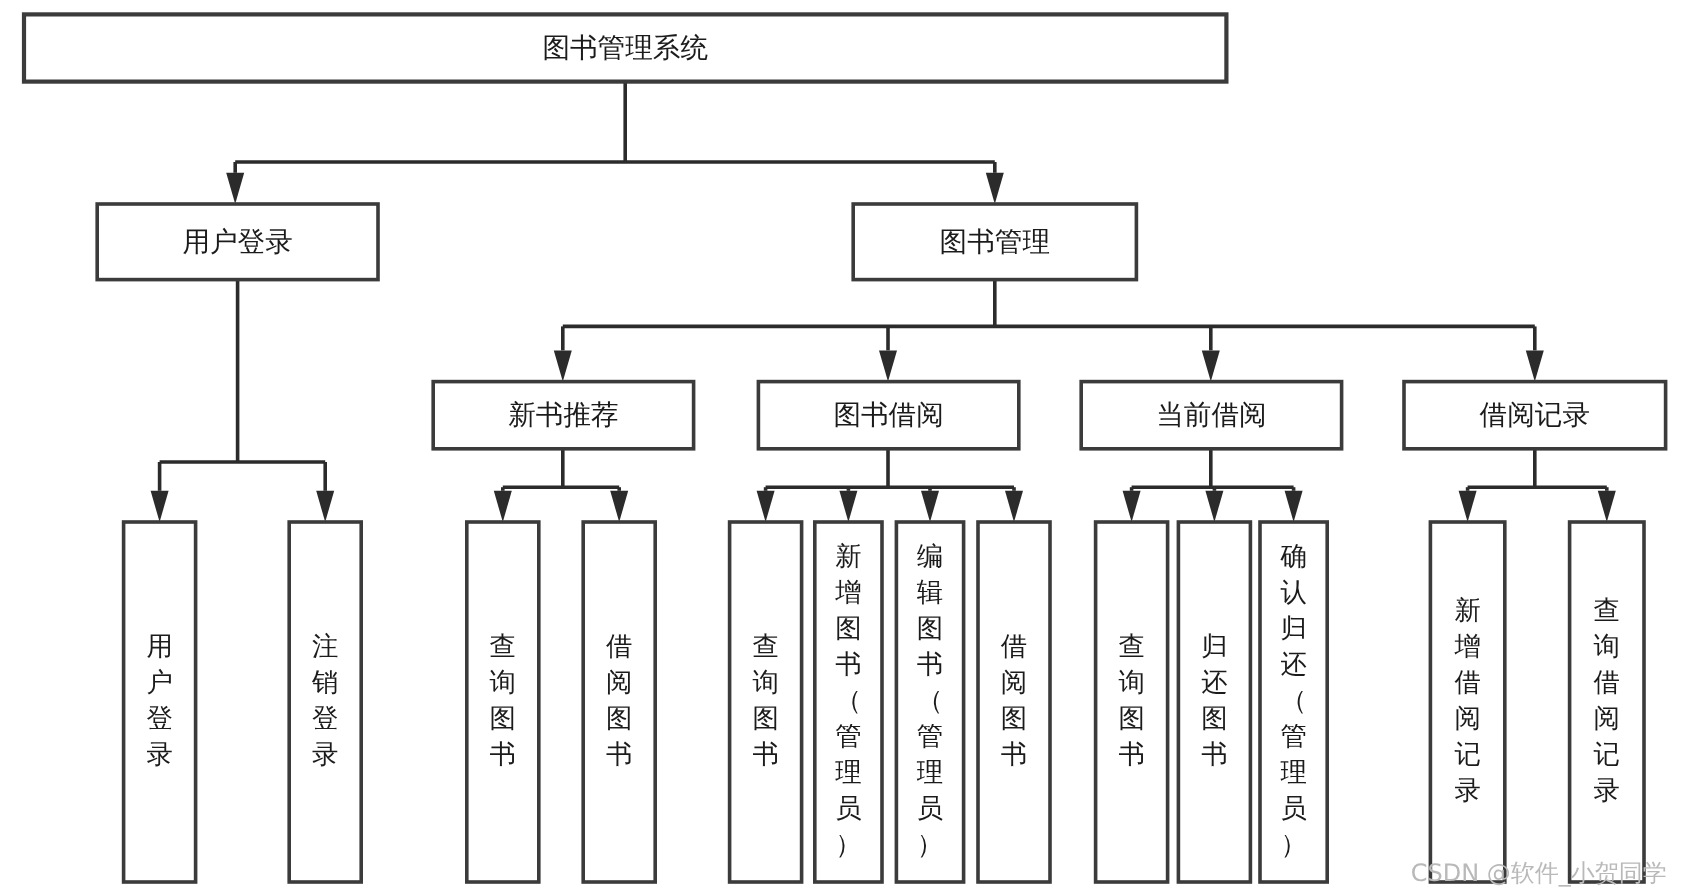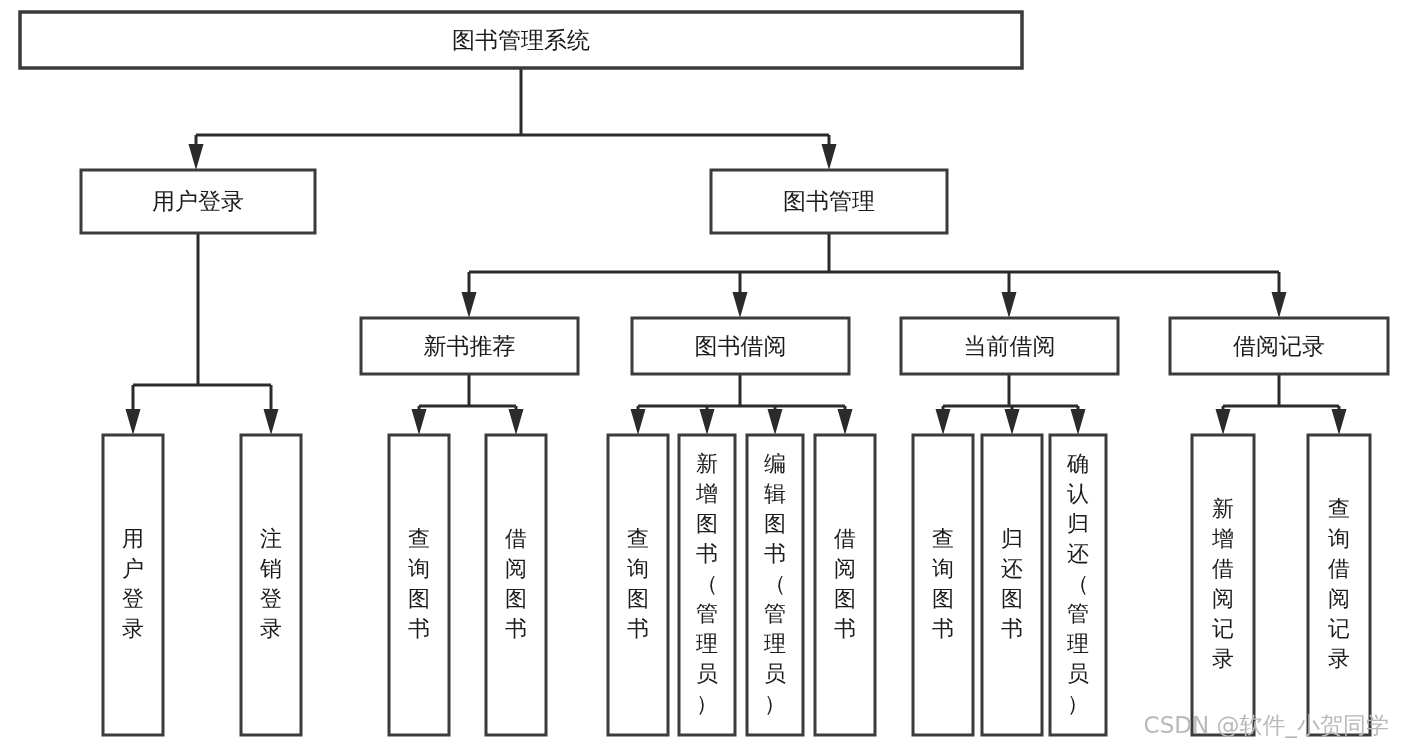--- a/index.html
+++ b/index.html
@@ -54,21 +54,21 @@
   }
   .connector-arrow {
     fill: #2b2b2b;
     stroke: none;
   }
   .watermark-text {
     position: absolute;
     right: 16px;
     bottom: 6px;
     color: #b9b9b9;
-    font-size: 23px;
+    font-size: 20px;
     font-family: "DejaVu Sans", "Liberation Sans", sans-serif;
     white-space: nowrap;
     pointer-events: none;
     user-select: none;
   }
 </style>
 </head>
 <body>
 
 <div id="diagram-root">

